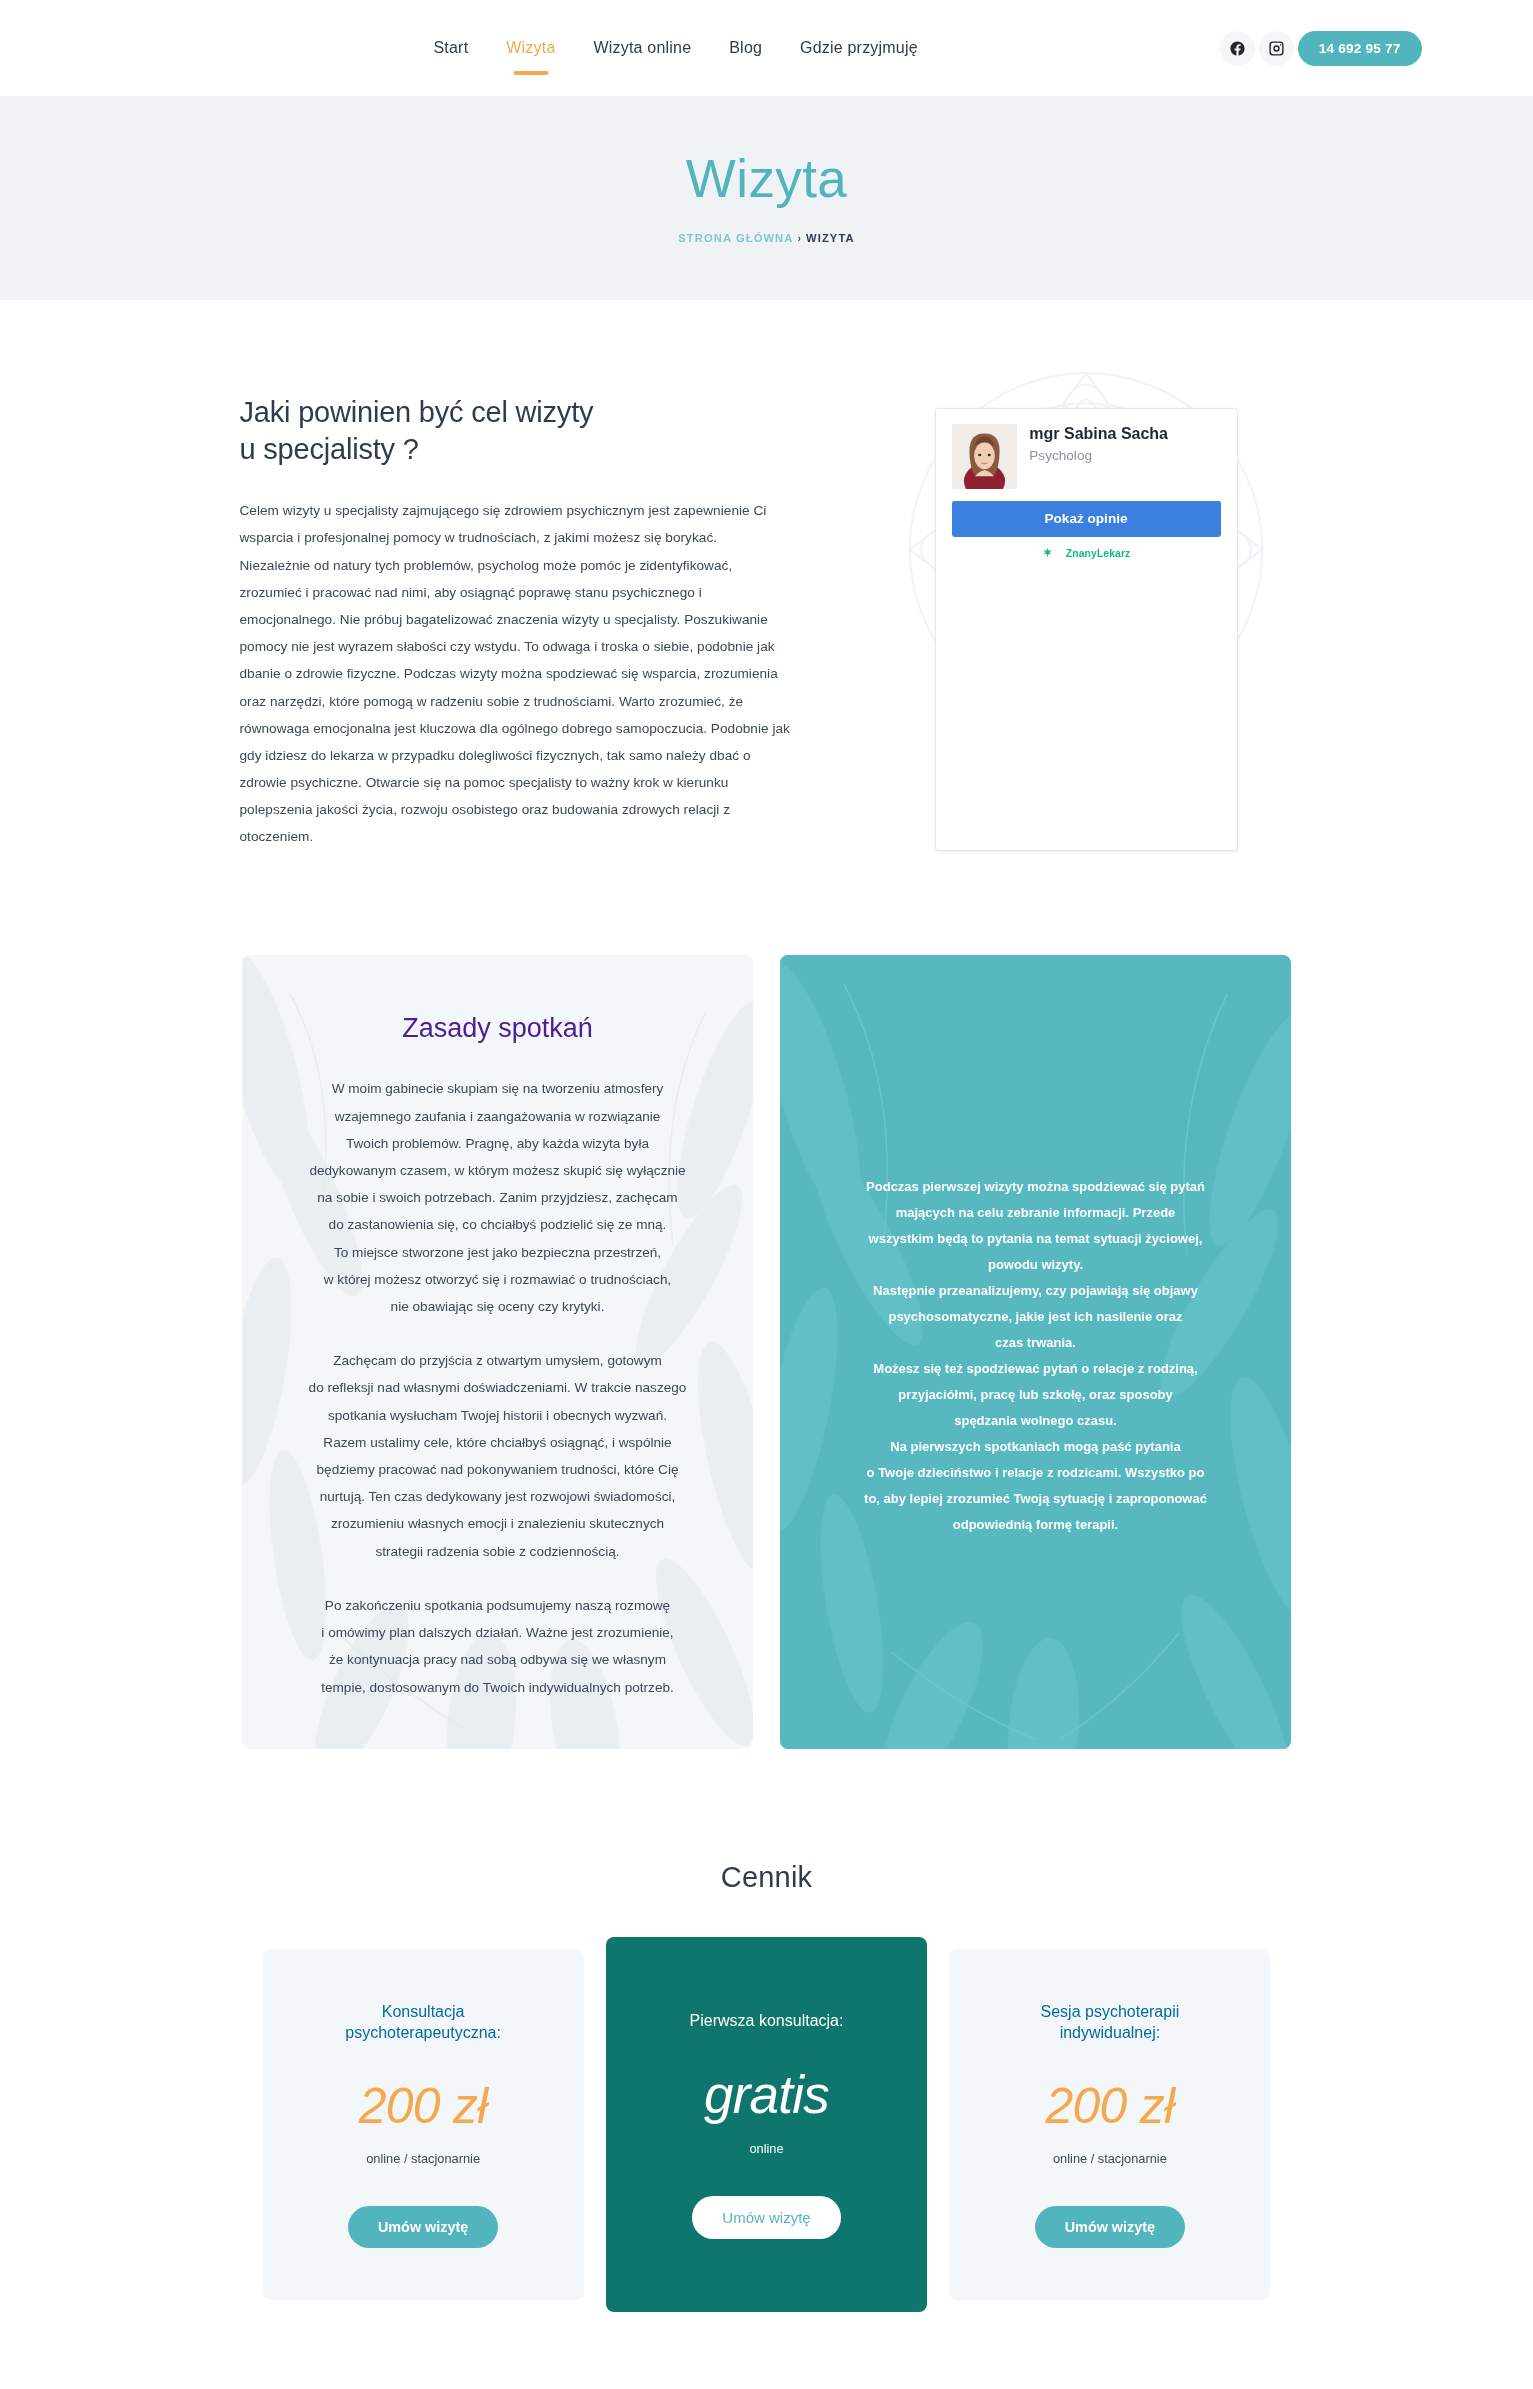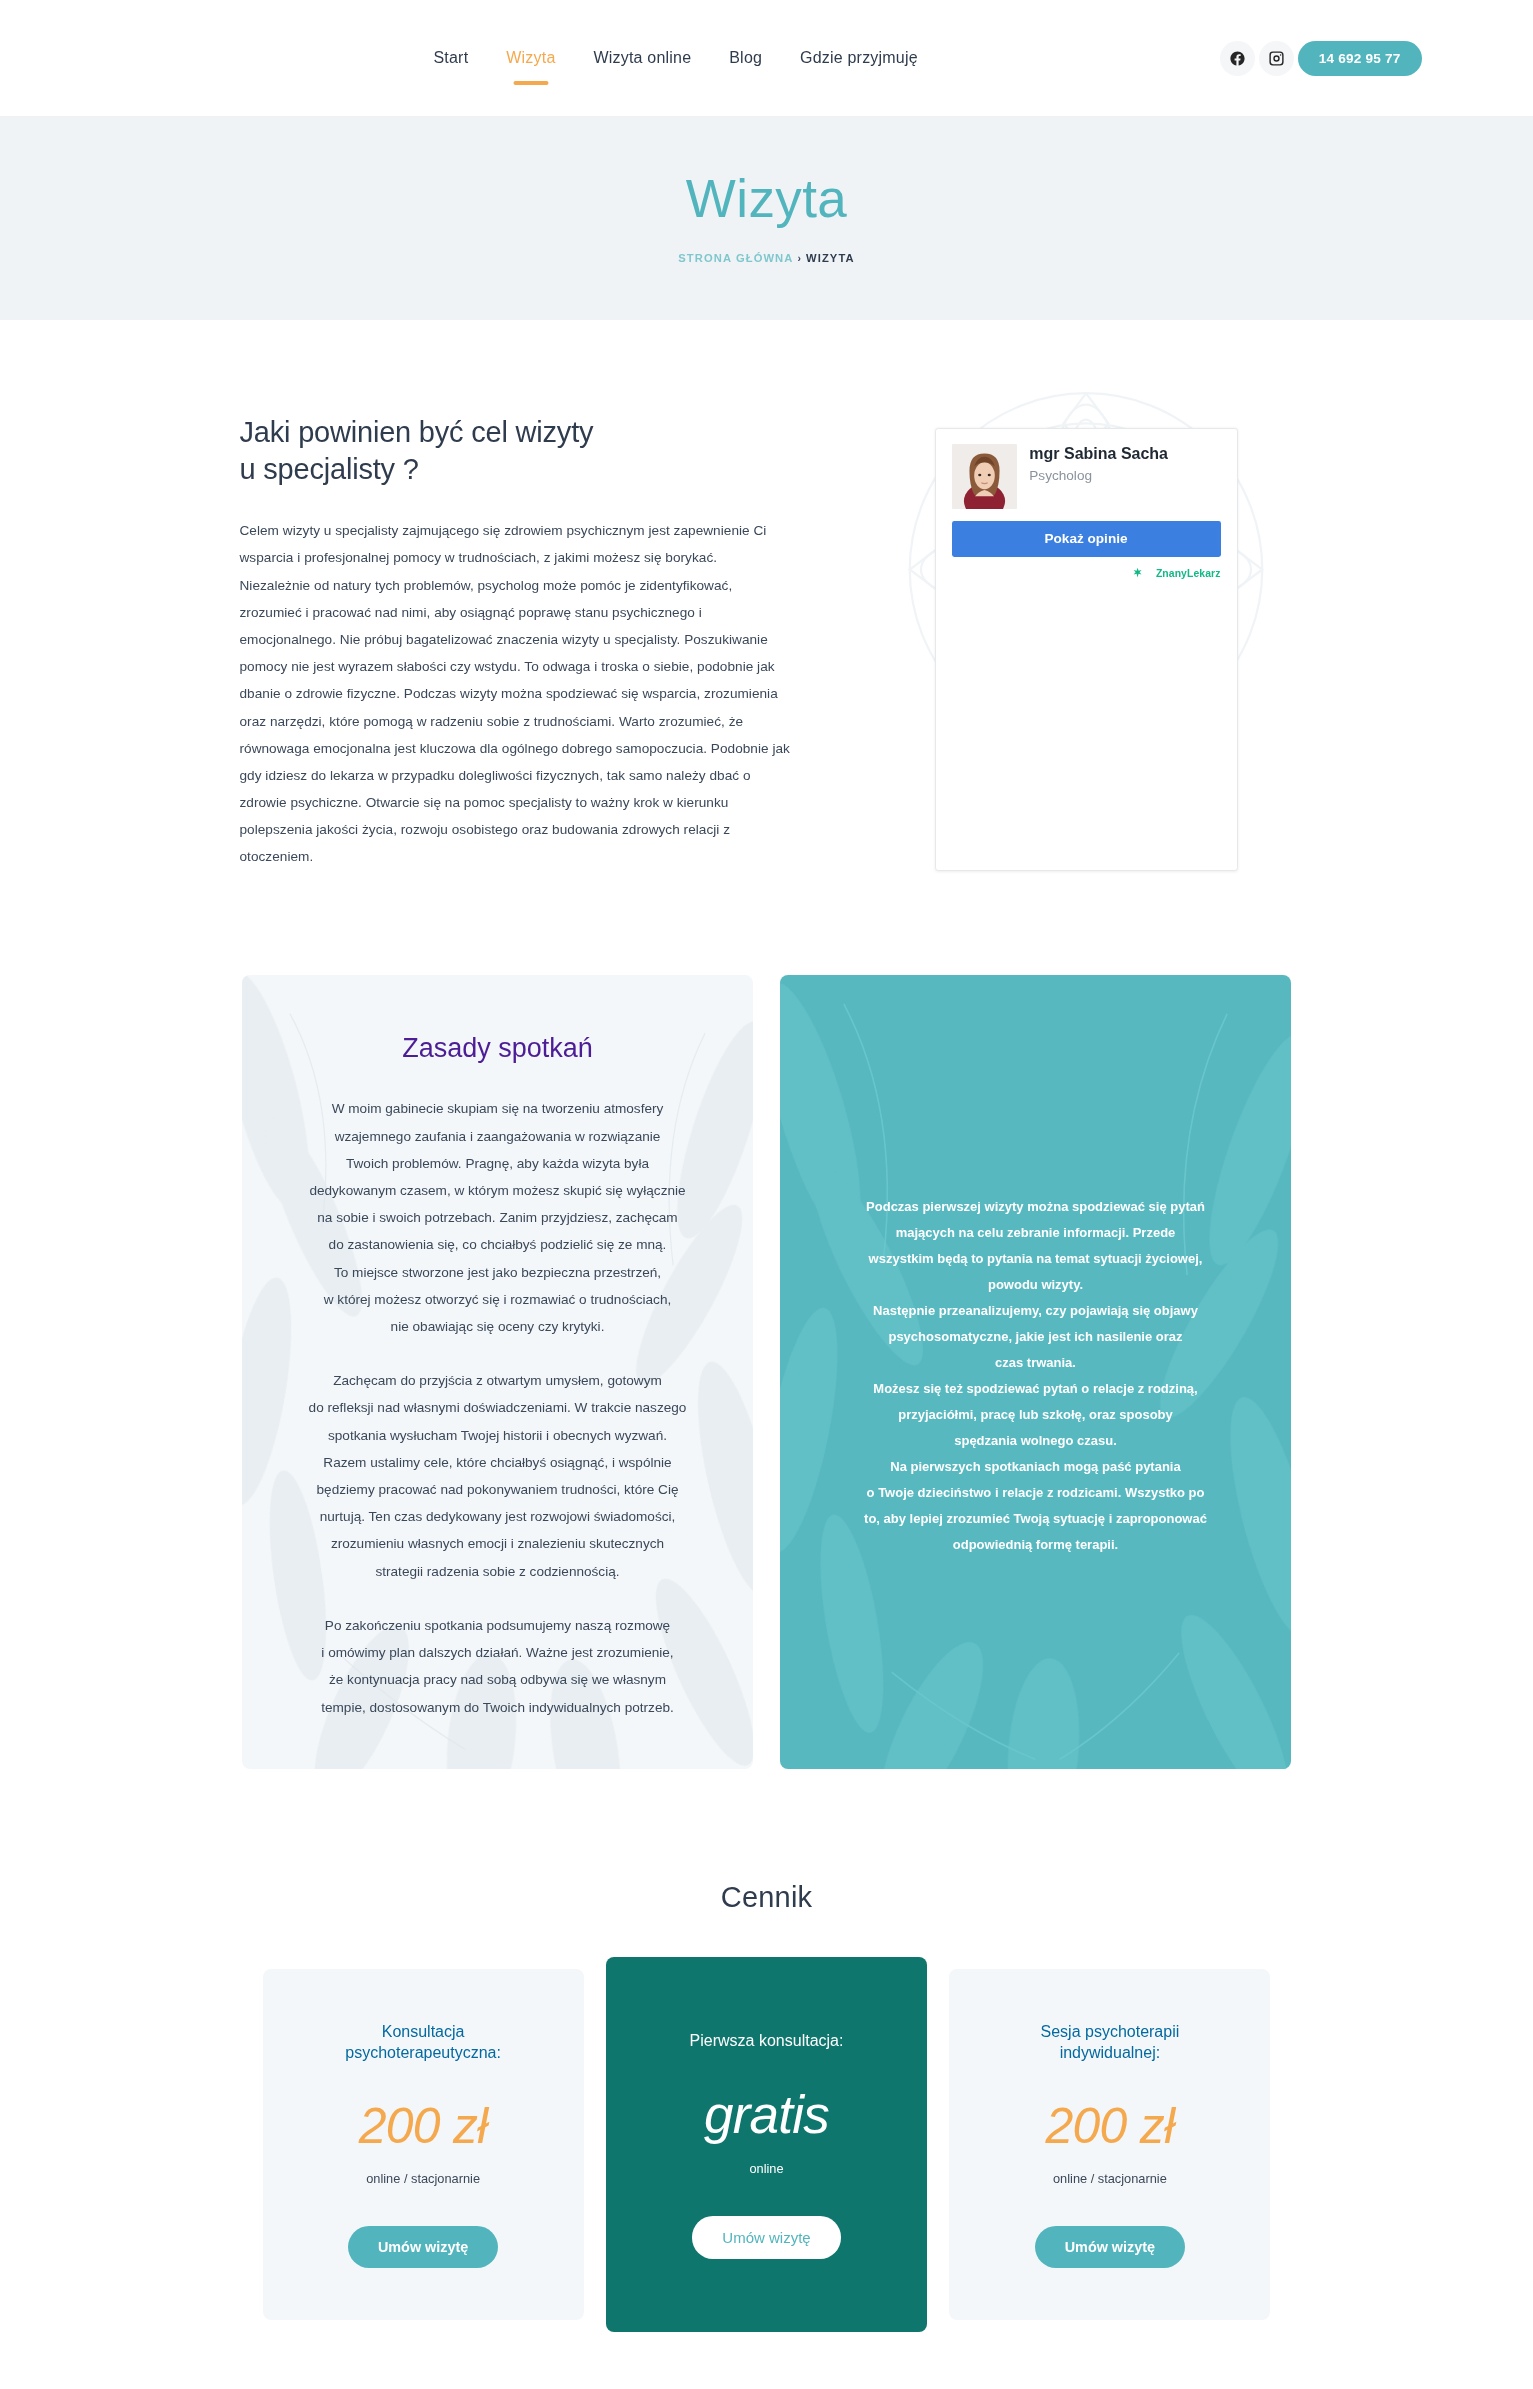--- a/index.html
+++ b/index.html
@@ -14,21 +14,21 @@
 
   body {
     width: 1533px;
     min-height: 2389px;
     position: relative;
     overflow-x: hidden;
   }
 
   
   .site-header {
-    height: 116px;
+    height: 96px;
     background: #ffffff;
     display: flex;
     align-items: center;
     justify-content: center;
     position: relative;
   }
   .header-inner {
     width: 1310px;
     display: flex;
     align-items: center;
@@ -213,21 +213,21 @@
     padding: 10.4px 0;
     font-family: "Liberation Sans", sans-serif;
     font-size: 13.6px;
     font-weight: bold;
     cursor: pointer;
   }
   .zl-brand {
     margin-top: 10.4px;
     display: flex;
     align-items: center;
-    justify-content: flex-end;
+    justify-content: center;
     gap: 13px;
     font-size: 10.4px;
     font-weight: bold;
     color: #12b886;
     letter-spacing: 0.1px;
   }
   .zl-brand svg { width: 11.2px; height: 11.2px; }
 
   
   .cards-section {

